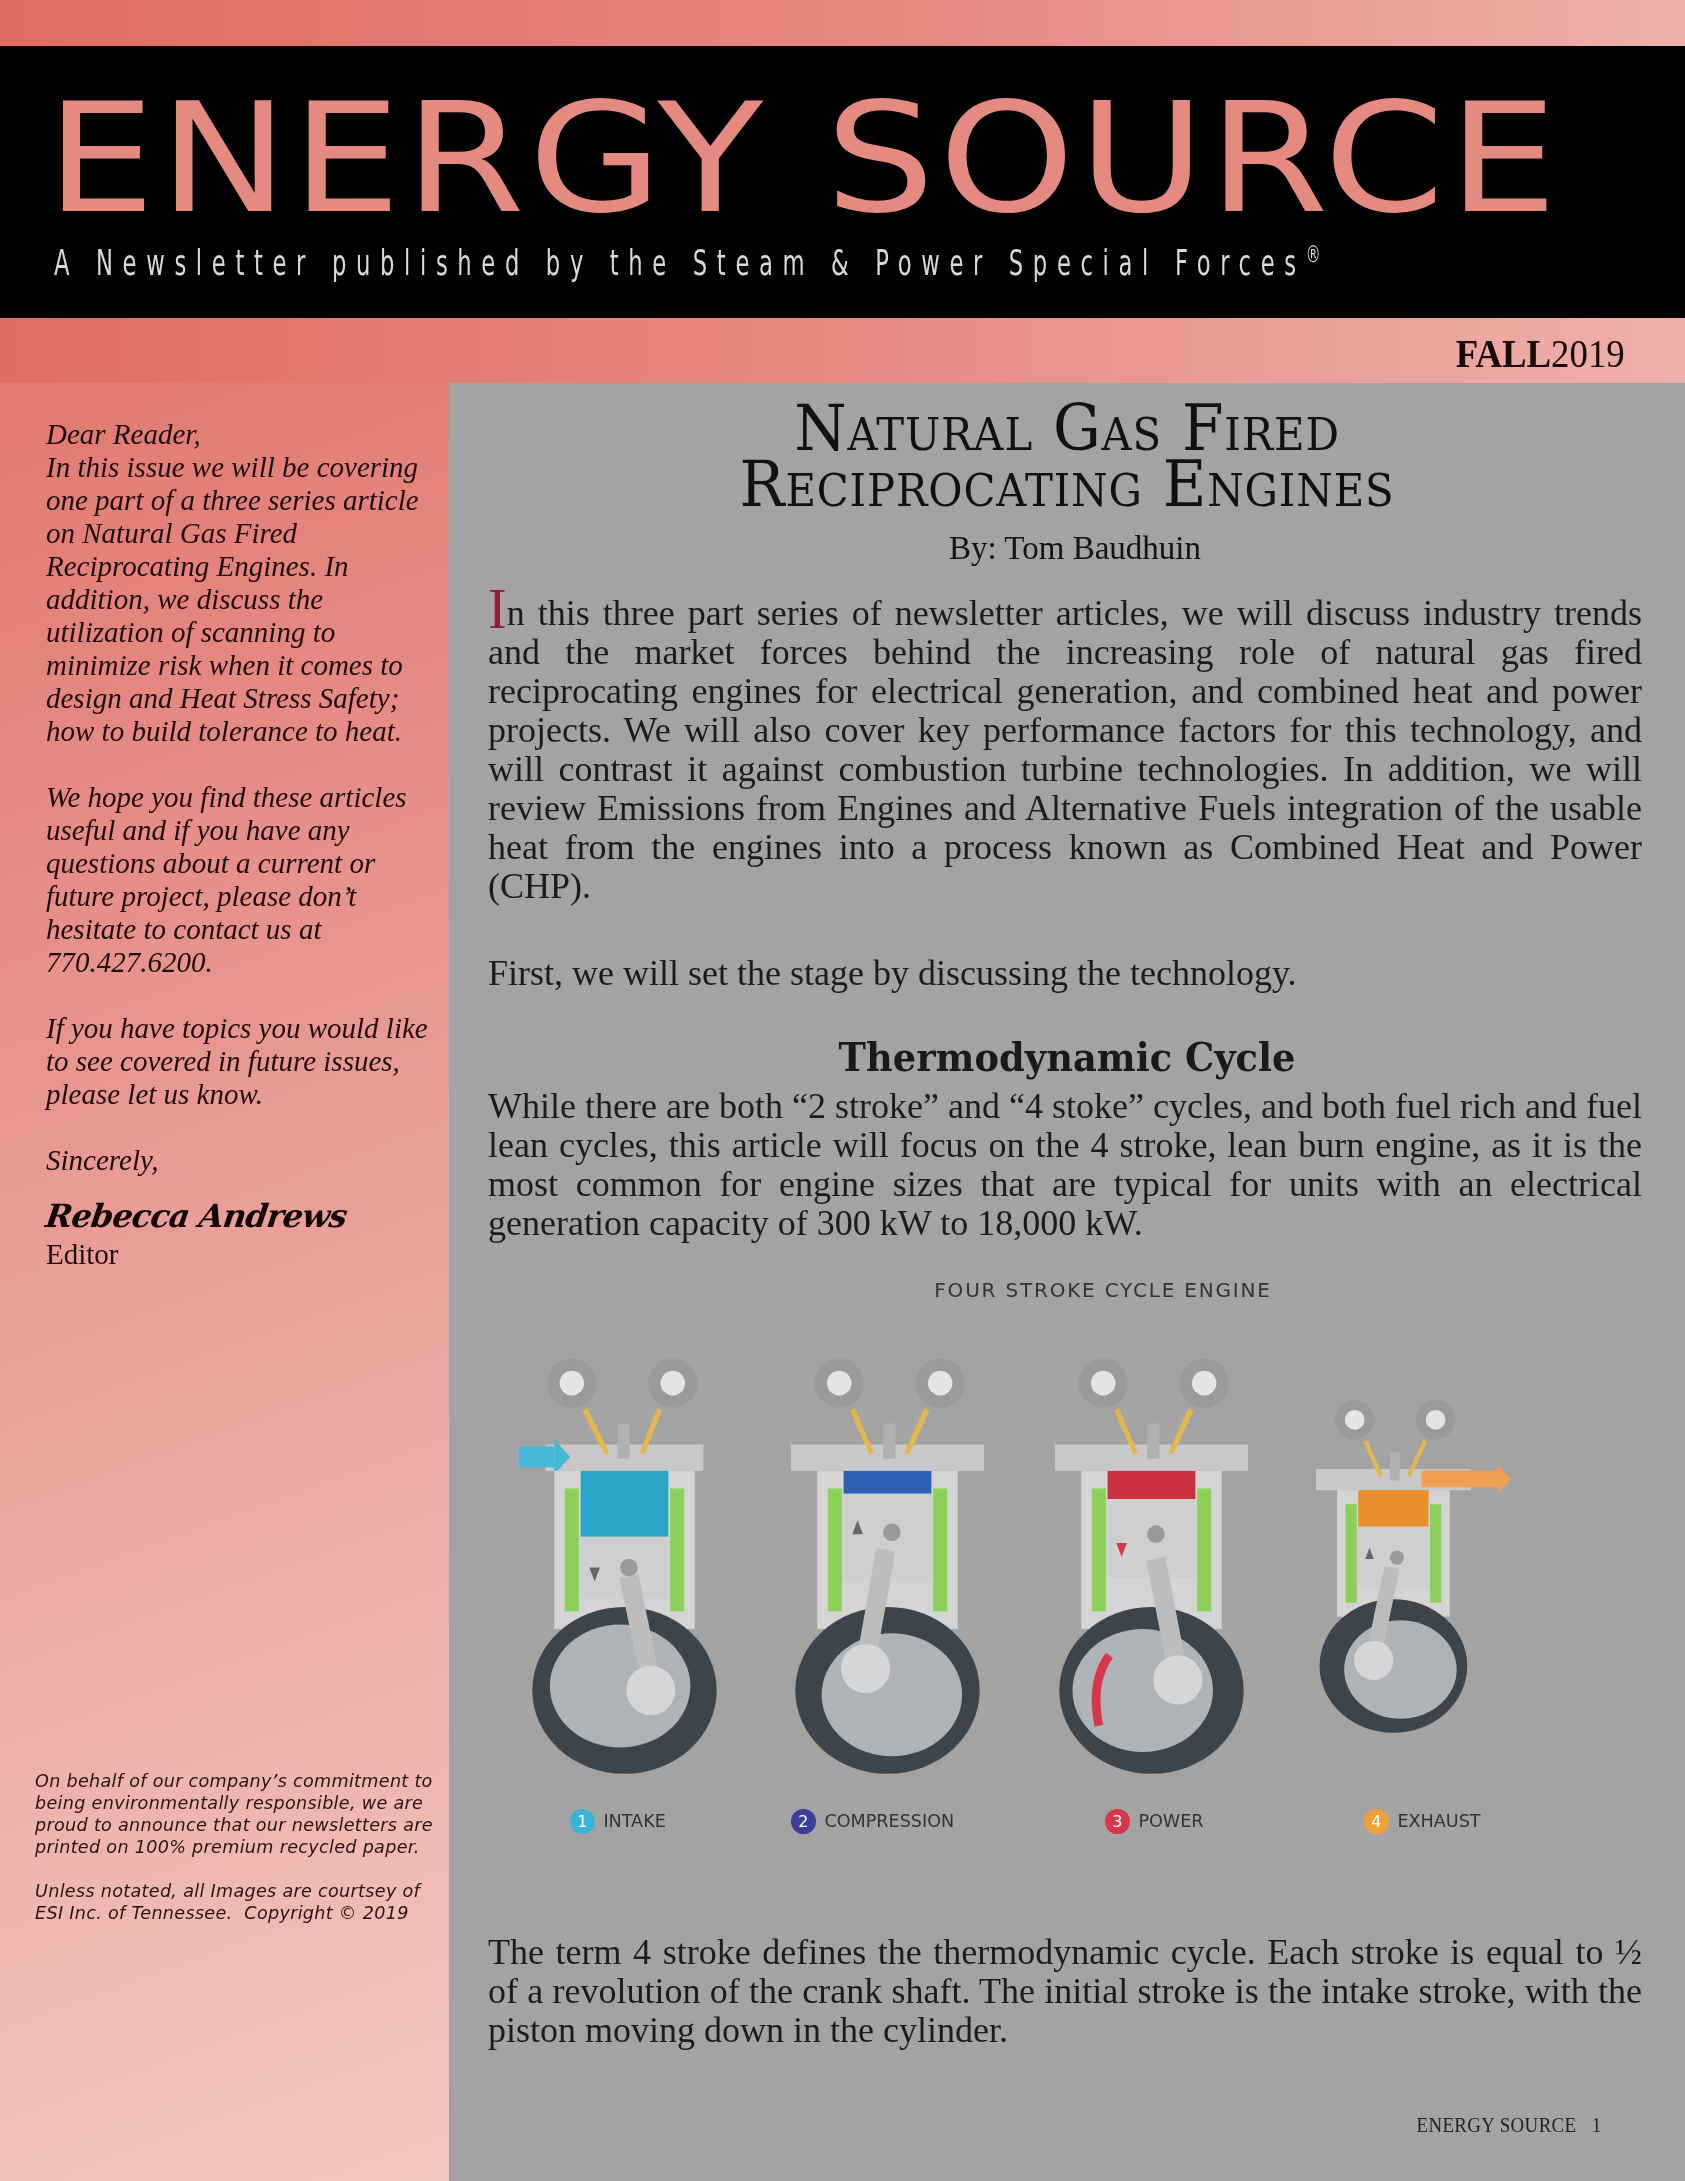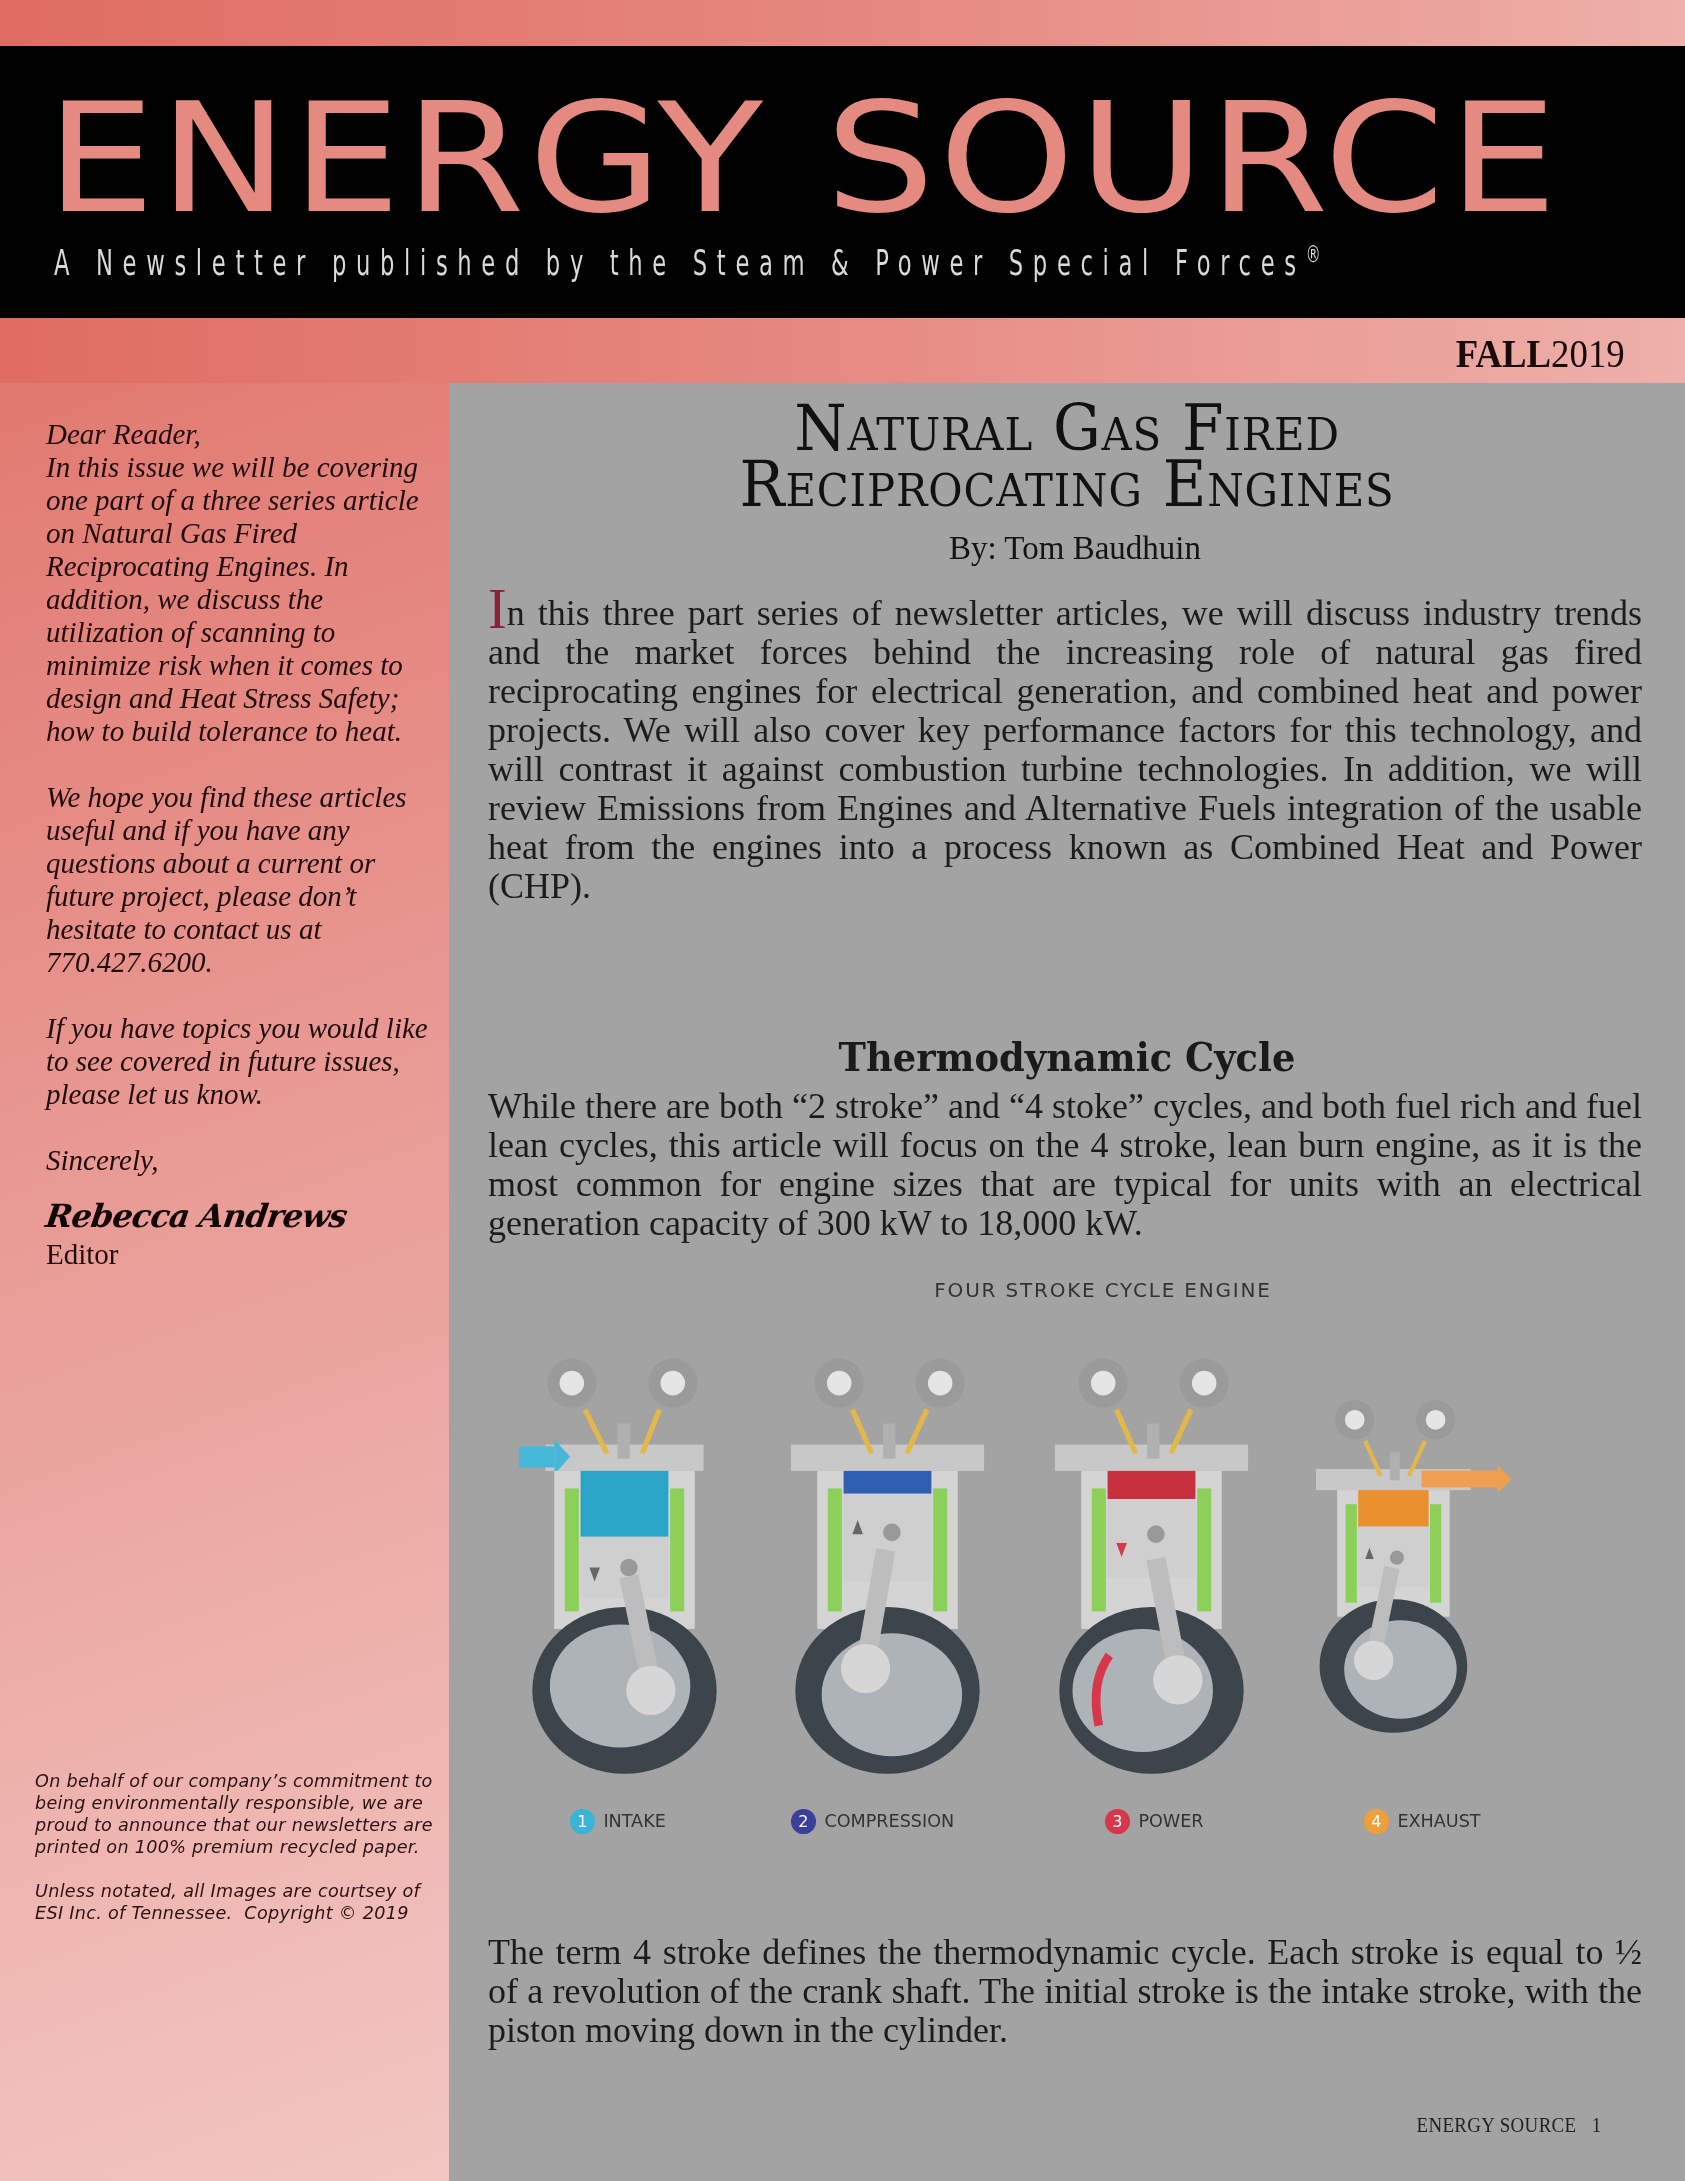--- a/index.html
+++ b/index.html
@@ -160,20 +160,21 @@
 
 <main class="content">
   <h1 class="article-title">
     <span>Natural Gas Fired</span><br>
     <span>Reciprocating Engines</span>
   </h1>
   <div class="byline">By:  Tom Baudhuin</div>
 
   <p class="body-text intro"><span class="drop-cap">I</span><span>n this three part series of newsletter articles, we will discuss industry trends and the market forces behind the increasing role of natural gas fired reciprocating engines for electrical generation, and combined heat and power projects.  We will also cover key performance factors for this technology, and will contrast it against combustion turbine technologies. In addition, we will review Emissions from Engines and Alternative Fuels integration of the usable heat from the engines into a process known as Combined Heat and Power (CHP).</span></p>
 
+  <p class="body-text first-line">First, we will set the stage by discussing the technology.</p>
 
   <h2 class="section-heading">Thermodynamic Cycle</h2>
 
   <p class="body-text cycle-para">While there are both “2 stroke” and “4 stoke” cycles, and both fuel rich and fuel lean cycles, this article will focus on the 4 stroke, lean burn engine, as it is the most common for engine sizes that are typical for units with an electrical generation capacity of 300 kW to 18,000 kW.</p>
 
   <figure class="diagram">
     <div class="diagram-title">FOUR  STROKE  CYCLE  ENGINE</div>
 
     <svg class="engine" style="left:35px" viewBox="0 0 240 500">
       <rect x="30" y="110" width="180" height="30" fill="#c8c8c8"></rect>

